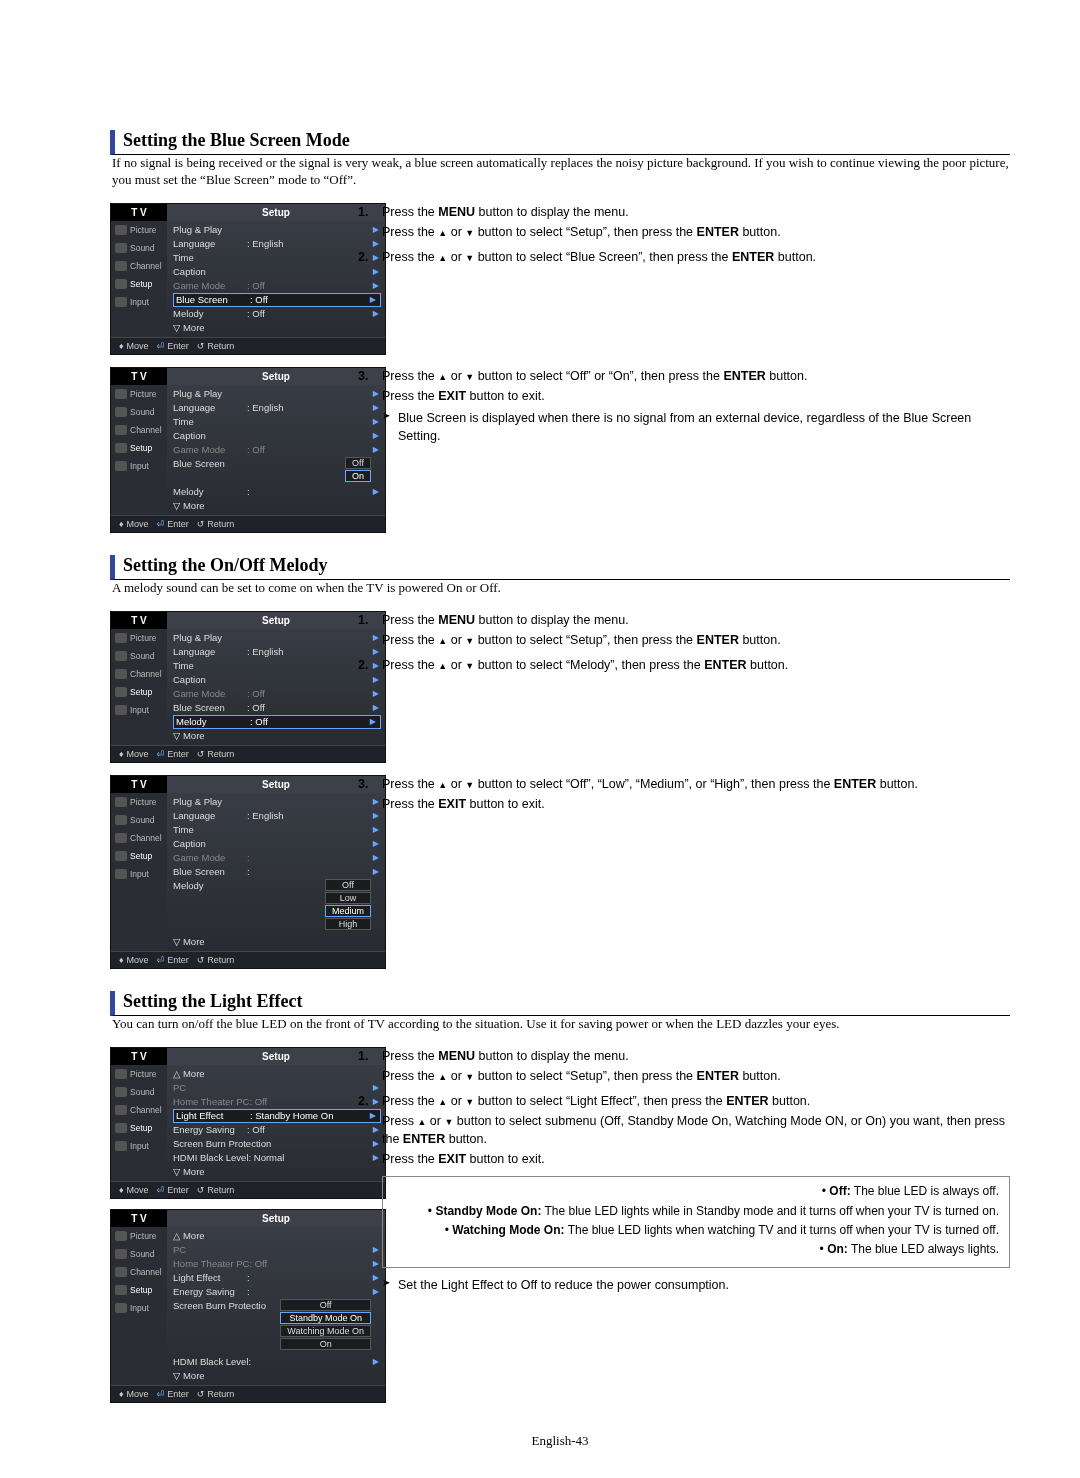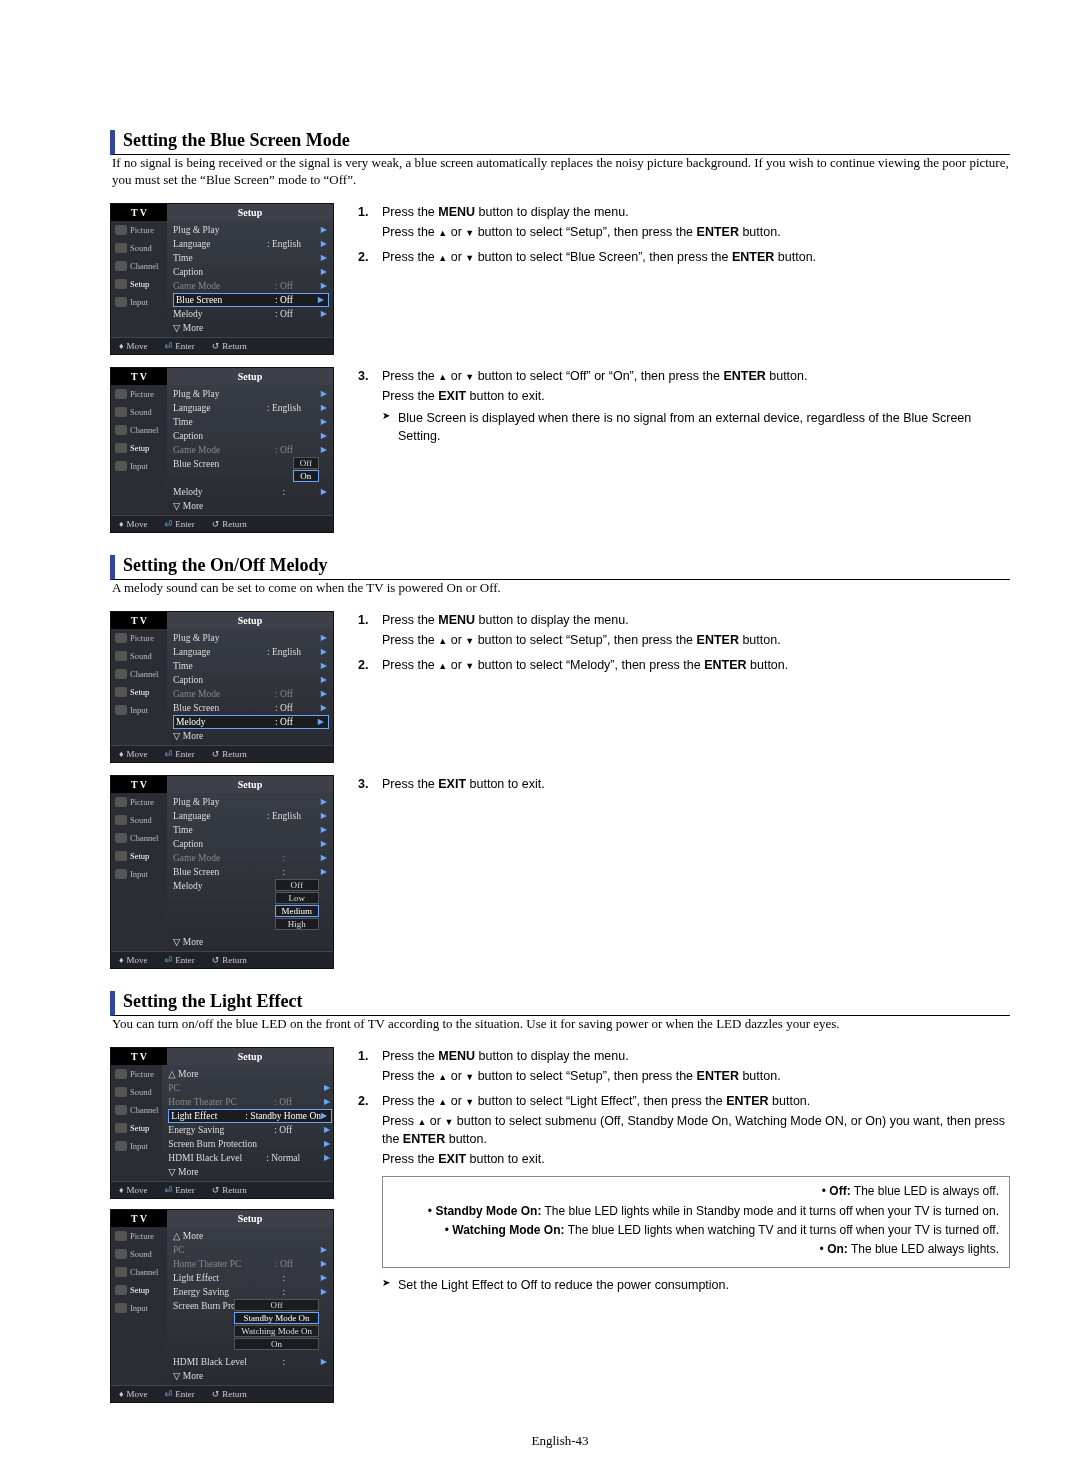--- a/index.html
+++ b/index.html
@@ -41,43 +41,43 @@
   .step-body p { margin-bottom: 2px;}
   .bold { font-weight: bold; }
   .note { margin-top:4px; padding-left:16px; position:relative;}
   .note::before{ content:"➤"; position:absolute; left:0; top:0; font-size:10px;}
   .info-box { border:1px solid #888; padding:6px 10px; margin:6px 0 8px 24px; font-size:12px;}
   .info-box .bullet{margin-bottom:2px;text-align:right;}
   .page-num { text-align:center; font-size:13px; margin-top:30px; font-family:"Times New Roman",serif;}
 
   
   .osd {
-    width: 224px;
+    width: 276px;
     background: linear-gradient(#3a3e46,#26292f);
     color:#ddd;
-    font-family: Liberation Serif, serif;
+    font-family: Liberation Sans, sans-serif;
     font-size: 9.5px;
     border:1px solid #111;
   }
   .osd-header{display:flex;}
   .osd-tv{background:#000;color:#fff;font-weight:bold;padding:3px 6px;width:56px;text-align:center;font-size:10px;}
   .osd-title{background:#3d4049;color:#fff;font-weight:bold;flex:1;text-align:center;padding:3px 0;font-size:10px;}
   .osd-body{display:flex;}
   .osd-side{width:56px;background:#2a2d33;display:flex;flex-direction:column;}
   .side-item{display:flex;align-items:center;gap:3px;padding:4px 4px;color:#bbb;font-size:8.5px;}
   .side-item.active{color:#fff;}
   .side-icon{width:12px;height:10px;background:#555;border-radius:2px;}
   .osd-list{flex:1;padding:2px 4px 2px 6px;}
   .osd-row{display:flex;align-items:center;height:14px;position:relative;}
   .osd-row.dim{color:#888;}
   .osd-row.hl{background:#1a1c20;border:1px solid #6aa5ff;padding:0 2px;color:#fff;}
   .row-label{flex:0 0 74px;white-space:nowrap;}
-  .row-val{flex:1;white-space:nowrap;text-align:center;}
+  .row-val{flex:1;white-space:nowrap;}
   .row-arr{color:#6aa5ff;font-size:8px;padding-right:2px;}
-  .osd-footer{background:#1f2228;display:flex;gap:17px;padding:3px 8px;color:#ccc;font-size:9px;border-top:1px solid #444;}
+  .osd-footer{background:#1f2228;display:flex;gap:8px;padding:3px 8px;color:#ccc;font-size:9px;border-top:1px solid #444;}
   .osd-footer span::before{margin-right:3px;}
   .f-move::before{content:"♦";}
   .f-enter::before{content:"⏎";color:#8cf;}
   .f-return::before{content:"↺";}
 
   .opt-stack{display:flex;flex-direction:column;gap:1px;margin-left:13px;}
   .opt-stack div{text-align:center;border:1px solid #555;background:#1a1c20;padding:0 6px;font-size:9px;}
   .opt-stack div.sel{border-color:#6aa5ff;color:#fff;}
 
   .tri-up::before{content:"▲";font-size:9px;}
@@ -408,20 +408,21 @@
           <span class="f-enter">Enter</span>
           <span class="f-return">Return</span>
         </div>
       </div>
   </div>
   <div class="steps-col">
     <ol>
       <li>
           <span class="step-num">3.</span>
           <div class="step-body">
+        <p><span>Press the </span><span class="tri-up"></span> or <span class="tri-dn"></span><span> button to select “Off”, “Low”, “Medium”, or “High”, then press the </span><span class="bold">ENTER</span><span> button.</span></p>
         <p><span>Press the </span><span class="bold">EXIT</span><span> button to exit.</span></p>
       </div>
         </li>
     </ol>
   </div>
 </div>
 
 <h2 class="section-title" style="margin-top:22px">Setting the Light Effect</h2>
 <p class="intro-text">You can turn on/off the blue LED on the front of TV according to the situation. Use it for saving power or when the LED dazzles your eyes.</p>
 

